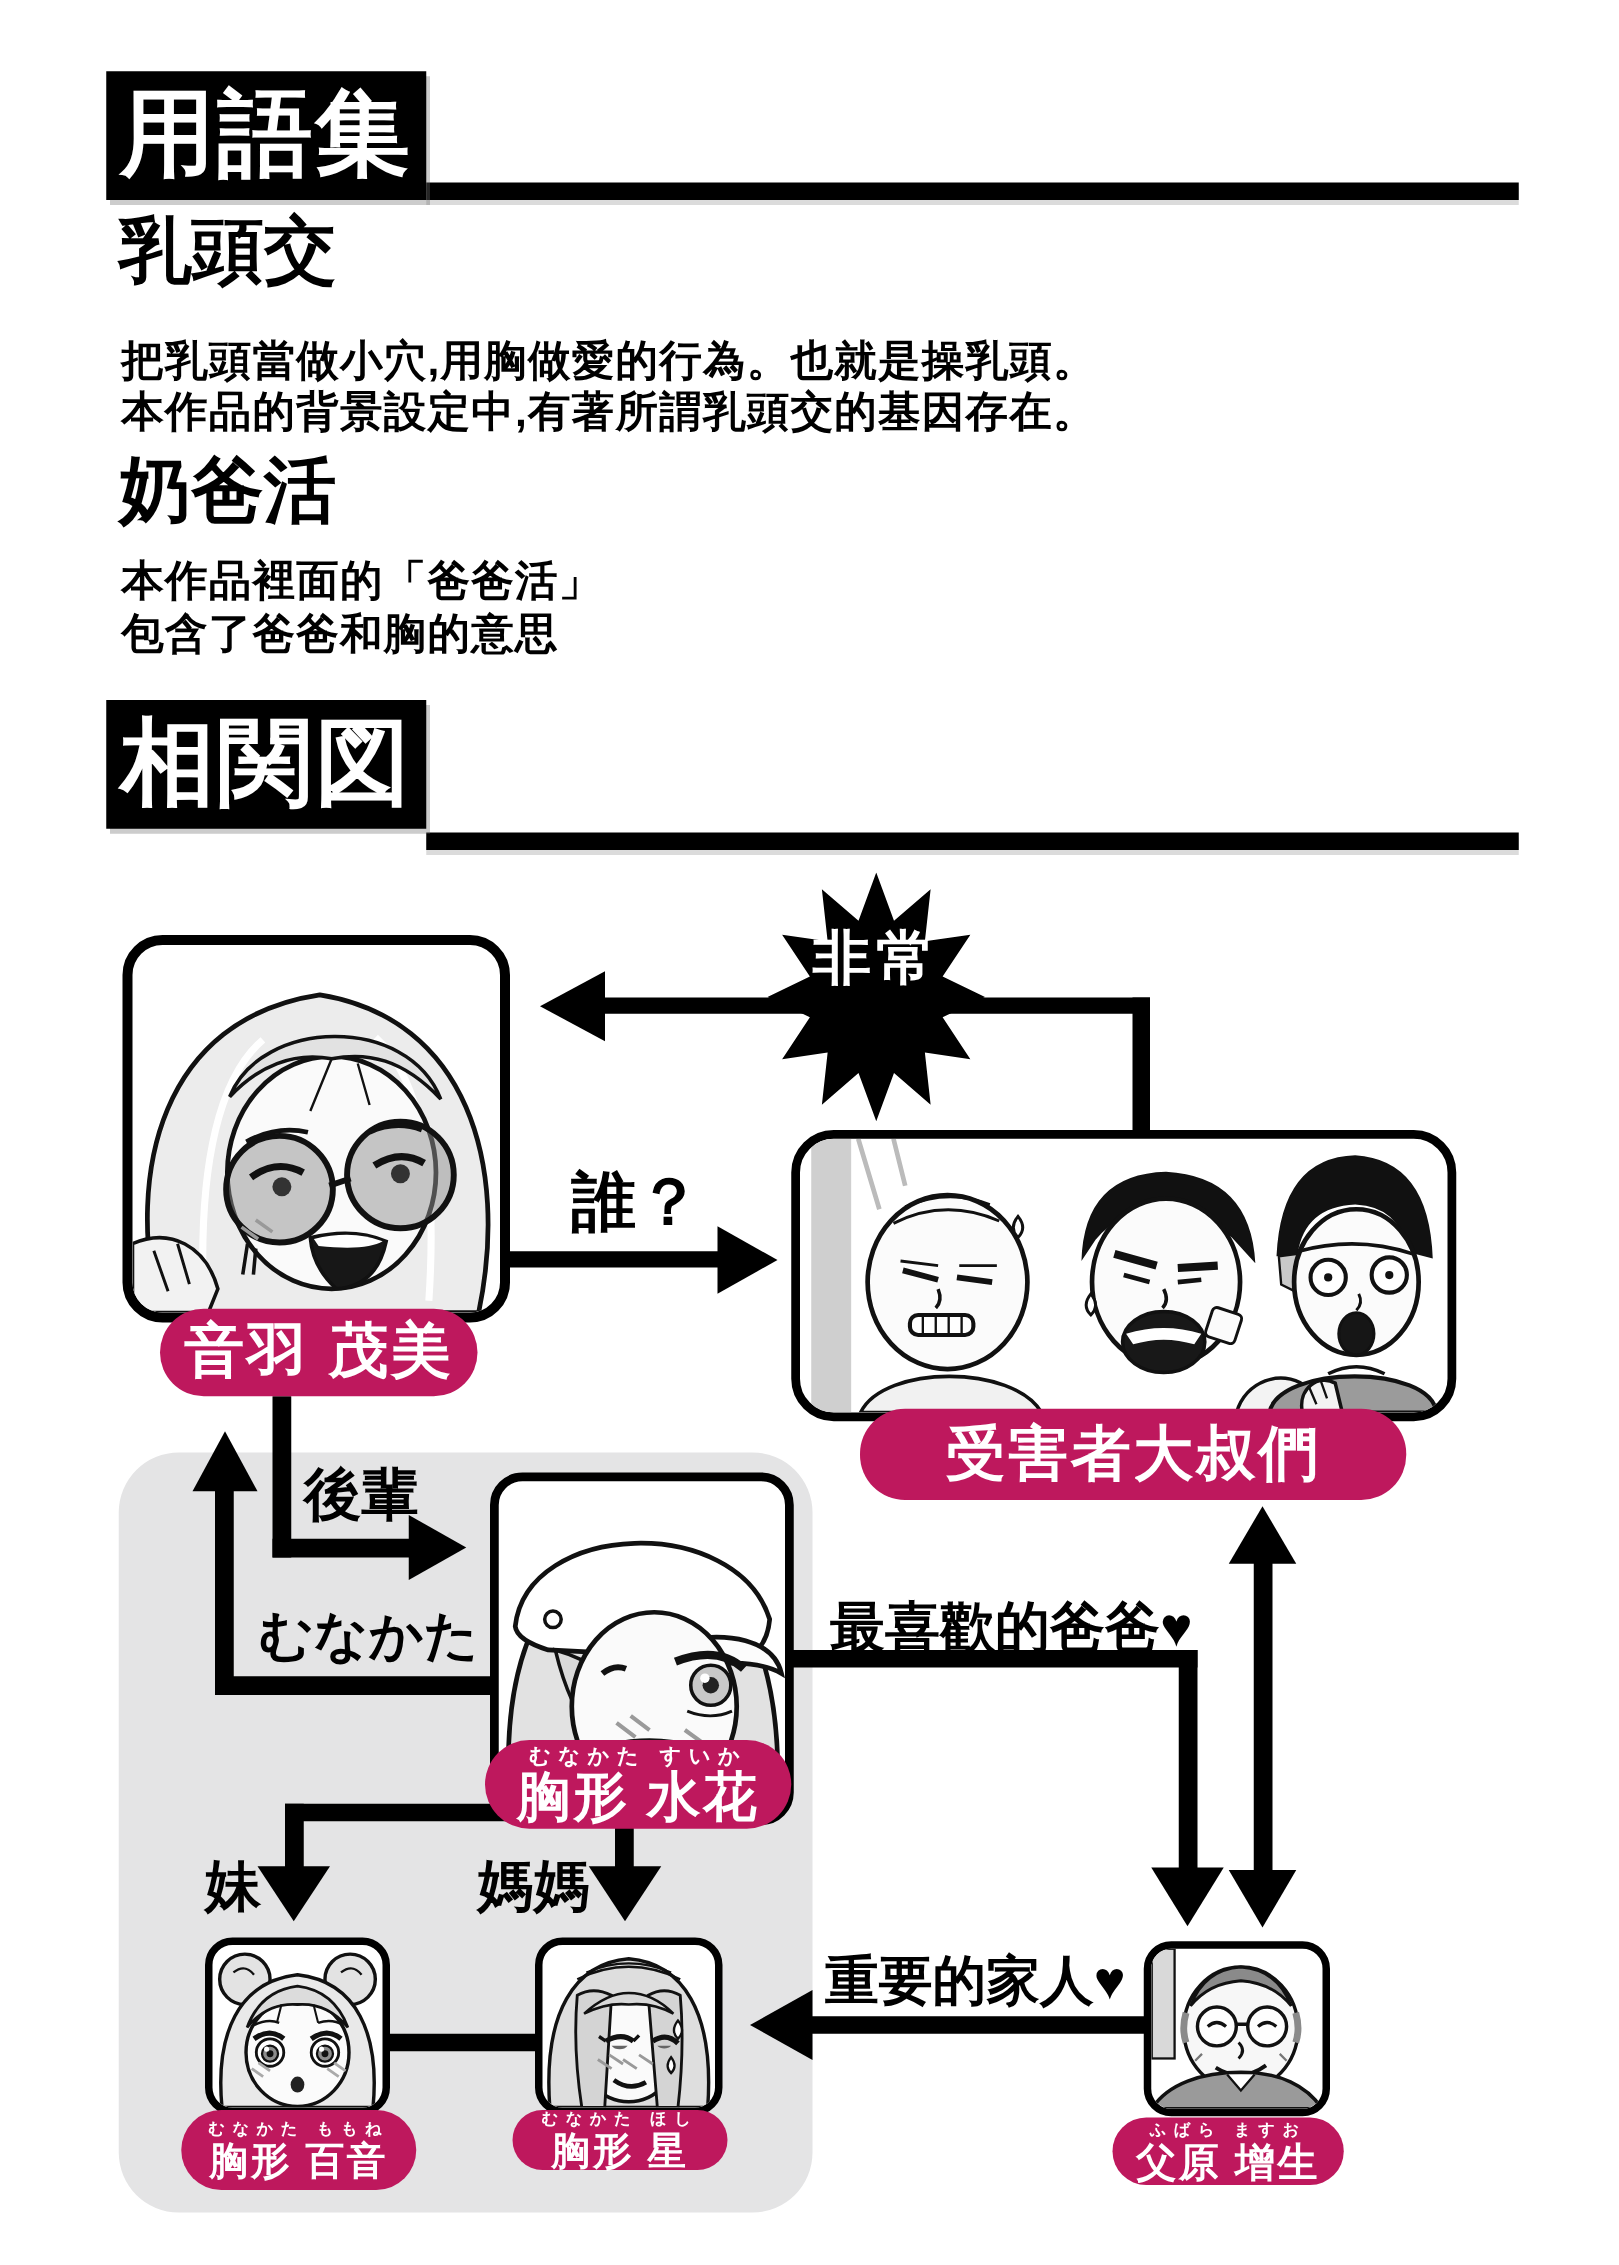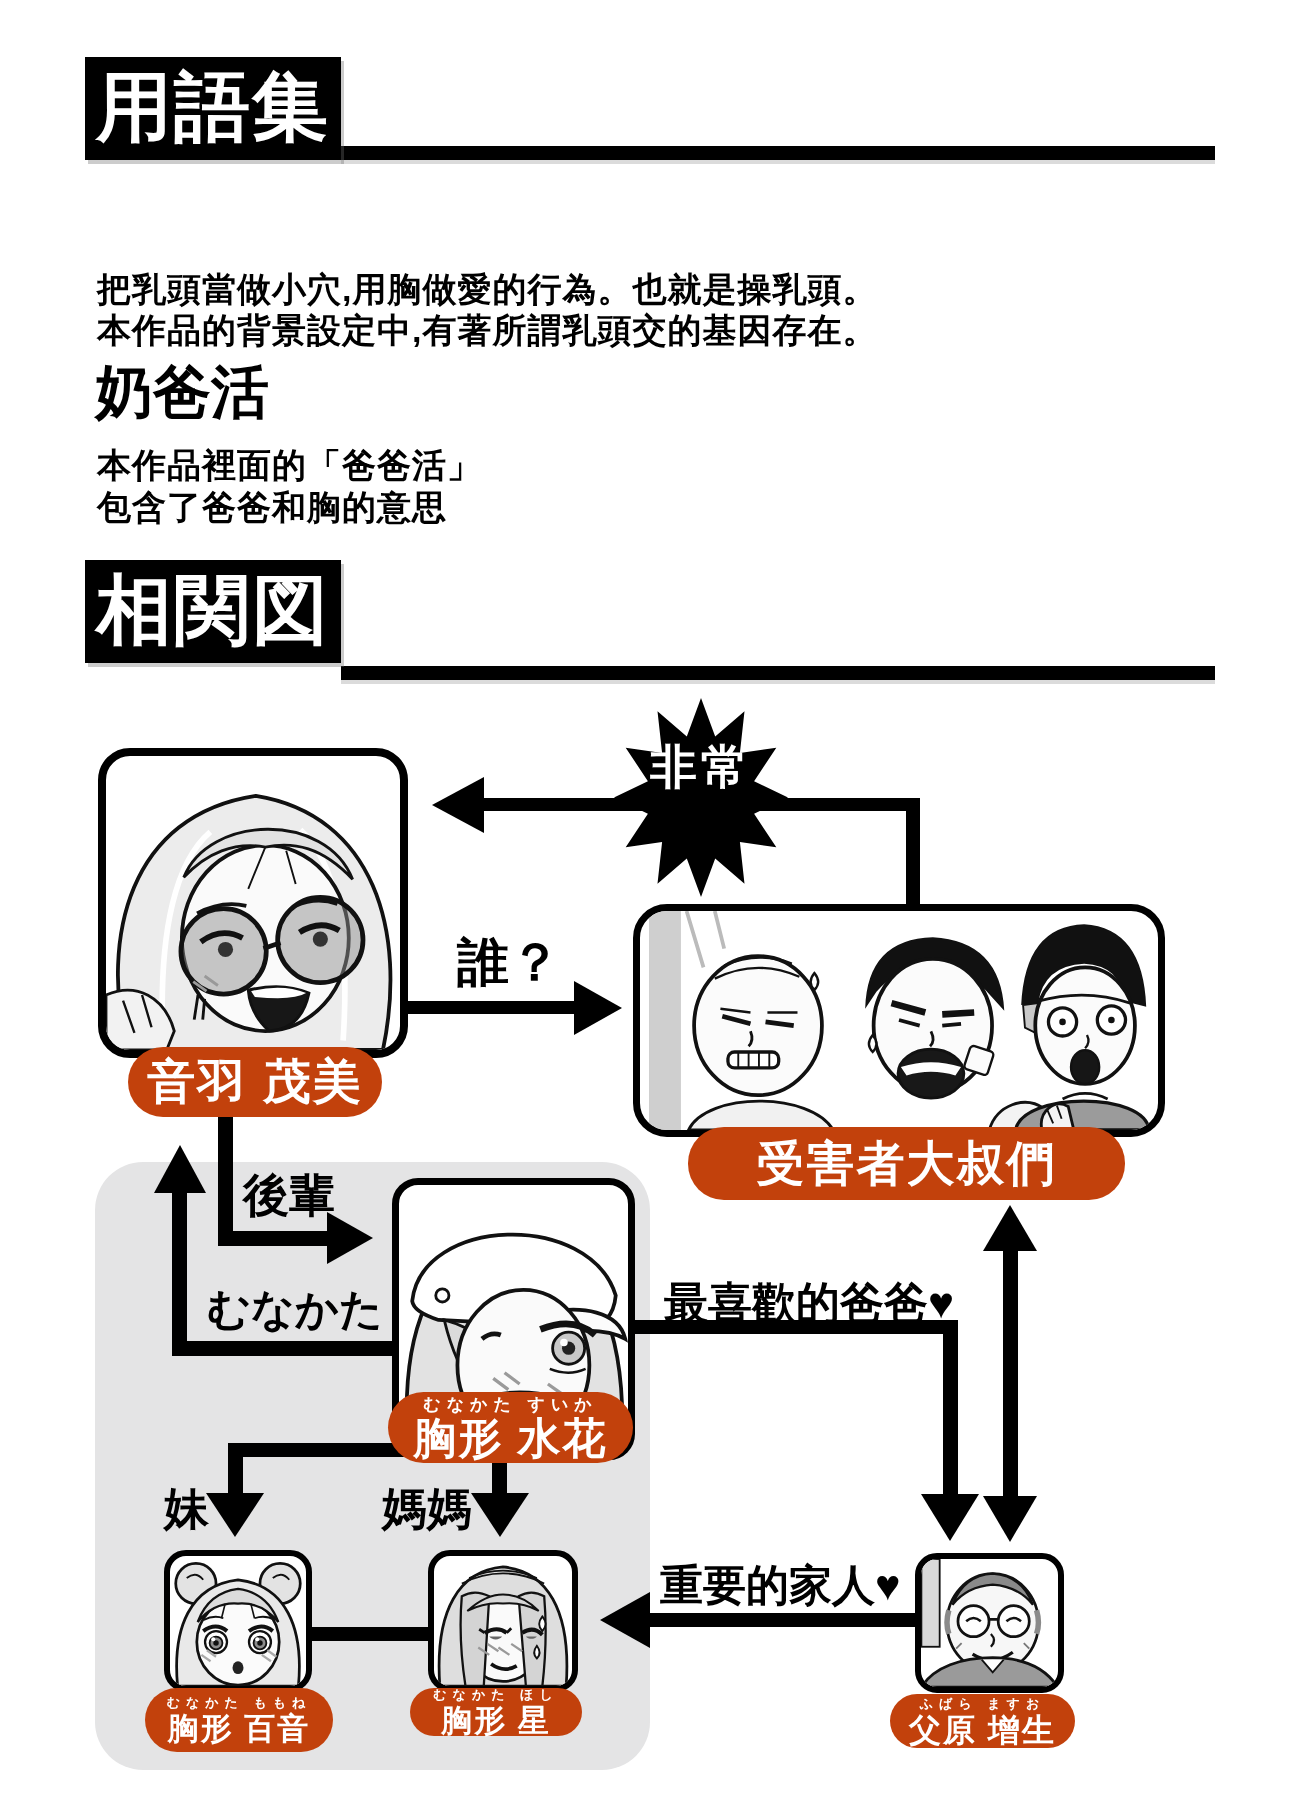--- a/index.html
+++ b/index.html
@@ -10,41 +10,42 @@
            font-size:76px;font-weight:900;letter-spacing:2px;box-shadow:3px 4px 0 rgba(110,110,110,.35);z-index:5;}
   .hdr-bar{position:absolute;background:#000;height:14px;box-shadow:0 4px 0 rgba(110,110,110,.25);z-index:4;}
   
   .term-title{position:absolute;font-family:"Liberation Serif",serif;font-weight:bold;font-size:58px;line-height:1;z-index:5;}
   .term-line{position:absolute;font-size:34px;font-weight:900;line-height:1;letter-spacing:1px;z-index:5;}
   
   .panel{position:absolute;background:#e4e4e5;border-radius:48px;z-index:1;}
   .portrait{position:absolute;background:#fff;border:7px solid #000;border-radius:28px;overflow:hidden;
             box-sizing:border-box;z-index:3;}
   .portrait svg{display:block;width:100%;height:100%;}
-  .pill{position:absolute;background:#c2410c;border-radius:36px;color:#fff;display:flex;flex-direction:column;
+  .pill{position:absolute;background:#be185d;border-radius:36px;color:#fff;display:flex;flex-direction:column;
         align-items:center;justify-content:center;z-index:4;line-height:1;}
   .pill .pname{font-weight:900;letter-spacing:2px;}
   .pill .furi{font-weight:700;letter-spacing:6px;margin-bottom:4px;}
   .hline,.vline{position:absolute;background:#000;z-index:2;}
   .tri{position:absolute;width:0;height:0;z-index:2;}
   .lbl{position:absolute;font-weight:900;line-height:1;z-index:5;white-space:nowrap;}
   .burst-text{position:absolute;color:#fff;font-family:"Liberation Serif",serif;font-weight:bold;
               text-align:center;z-index:3;line-height:54px;font-size:47px;letter-spacing:4px;}
   .star{position:absolute;z-index:2;}
 </style>
 </head>
 <body>
 
 <div id="canvas">
 
   <div class="hdr-box" style="left:85px;top:57px;width:256px;height:103px;">
     <span>用語集</span>
   </div>
   <div class="hdr-bar" style="left:341px;top:146px;width:874px;"></div>
 
+  <div class="term-title" style="left:95px;top:172px;">乳頭交</div>
   <div class="term-line" style="left:97px;top:272px;">把乳頭當做小穴,用胸做愛的行為。也就是操乳頭。</div>
   <div class="term-line" style="left:97px;top:313px;">本作品的背景設定中,有著所謂乳頭交的基因存在。</div>
 
   <div class="term-title" style="left:95px;top:364px;">奶爸活</div>
   <div class="term-line" style="left:97px;top:448px;">本作品裡面的「爸爸活」</div>
   <div class="term-line" style="left:97px;top:490px;">包含了爸爸和胸的意思</div>
 
   <div class="hdr-box" style="left:85px;top:560px;width:256px;height:103px;">
     <span>相関図</span>
   </div>

